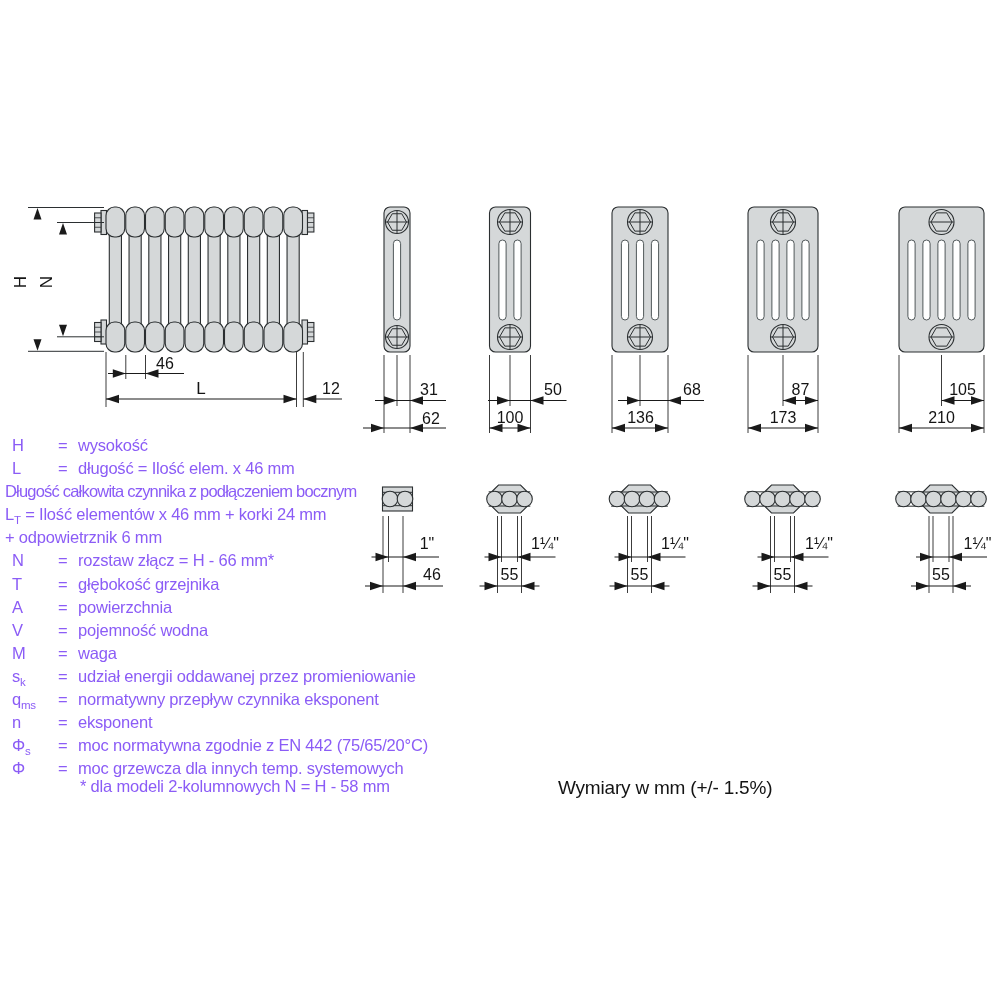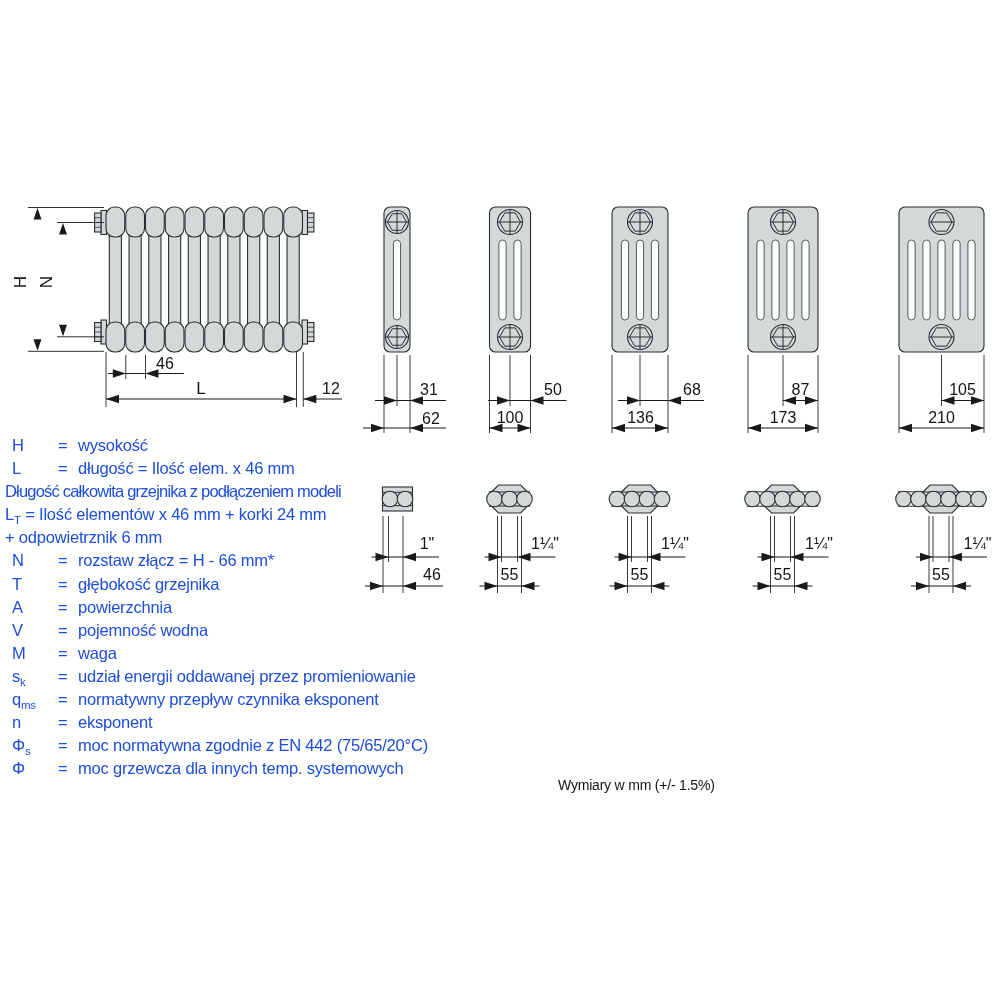--- a/index.html
+++ b/index.html
@@ -3,26 +3,26 @@
 <meta charset="utf-8">
 <style>
   html,body{margin:0;padding:0;background:#ffffff;}
   #stage{position:relative;width:1000px;height:1000px;background:#fff;overflow:hidden;
          font-family:"Liberation Sans",sans-serif;color:#141414;}
   #diagram{position:absolute;left:0;top:0;}
   #diagram text{font-family:"Liberation Sans",sans-serif;font-size:16px;fill:#141414;text-anchor:middle;}
   #diagram text.big{font-size:17px;}
   .legend{position:absolute;left:0;top:0;width:560px;height:800px;}
   .lrow{position:absolute;left:12px;height:20px;font-size:16.5px;letter-spacing:-0.2px;
-        white-space:nowrap;color:#1d4ed8;}
+        white-space:nowrap;color:#8b5cf6;}
   .lrow .sym{display:inline-block;width:46px;}
   .lrow .eq{display:inline-block;width:20px;}
   .lrow.tight{letter-spacing:-0.8px;}
   sub{font-size:11.5px;}
-  .note{position:absolute;font-size:14px;letter-spacing:-0.2px;white-space:nowrap;color:#141414;}
+  .note{position:absolute;font-size:19px;letter-spacing:-0.2px;white-space:nowrap;color:#141414;}
 </style>
 </head>
 <body>
 
 <div id="stage">
 
   <svg id="diagram" width="1000" height="1000" viewBox="0 0 1000 1000">
     <g id="g-bodies">
         <rect fill="#d5d8d9" stroke="#2b2f31" stroke-width="1.1" x="101" y="210.5" width="5.5" height="24"></rect>
         <rect fill="#d5d8d9" stroke="#2b2f31" stroke-width="1.1" x="94.6" y="213" width="6.4" height="19"></rect>
@@ -327,21 +327,21 @@
     </g>
   </svg>
 
   <div class="legend">
     <div class="lrow" style="top:436px">
       <span class="sym"><span>H</span><sub></sub></span><span class="eq">=</span><span class="txt">wysokość</span>
     </div>
     <div class="lrow" style="top:459px">
       <span class="sym"><span>L</span><sub></sub></span><span class="eq">=</span><span class="txt">długość = Ilość elem. x 46 mm</span>
     </div>
-    <div class="lrow tight" style="top:482px;left:5px">Długość całkowita grzejnika z podłączeniem modeli</div>
+    <div class="lrow tight" style="top:482px;left:5px">Długość całkowita czynnika z podłączeniem bocznym</div>
     <div class="lrow" style="top:505px;left:5px">
       <span>L</span><sub>T</sub><span> = Ilość elementów x 46 mm + korki 24 mm</span>
     </div>
     <div class="lrow" style="top:528px;left:5px">+ odpowietrznik 6 mm</div>
     <div class="lrow" style="top:551px">
       <span class="sym"><span>N</span><sub></sub></span><span class="eq">=</span><span class="txt">rozstaw złącz = H - 66 mm*</span>
     </div>
     <div class="lrow" style="top:575px">
       <span class="sym"><span>T</span><sub></sub></span><span class="eq">=</span><span class="txt">głębokość grzejnika</span>
     </div>
@@ -362,16 +362,17 @@
     </div>
     <div class="lrow" style="top:713px">
       <span class="sym"><span>n</span><sub></sub></span><span class="eq">=</span><span class="txt">eksponent</span>
     </div>
     <div class="lrow" style="top:736px">
       <span class="sym"><span>Φ</span><sub>s</sub></span><span class="eq">=</span><span class="txt">moc normatywna zgodnie z EN 442 (75/65/20°C)</span>
     </div>
     <div class="lrow" style="top:759px">
       <span class="sym"><span>Φ</span><sub></sub></span><span class="eq">=</span><span class="txt">moc grzewcza dla innych temp. systemowych</span>
     </div>
+    <div class="lrow" style="top:777px;left:80px">* dla modeli 2-kolumnowych N = H - 58 mm</div>
   </div>
 
   <div class="note" style="left:558px;top:777px">Wymiary w mm (+/- 1.5%)</div>
 </div>
 
 </body></html>

